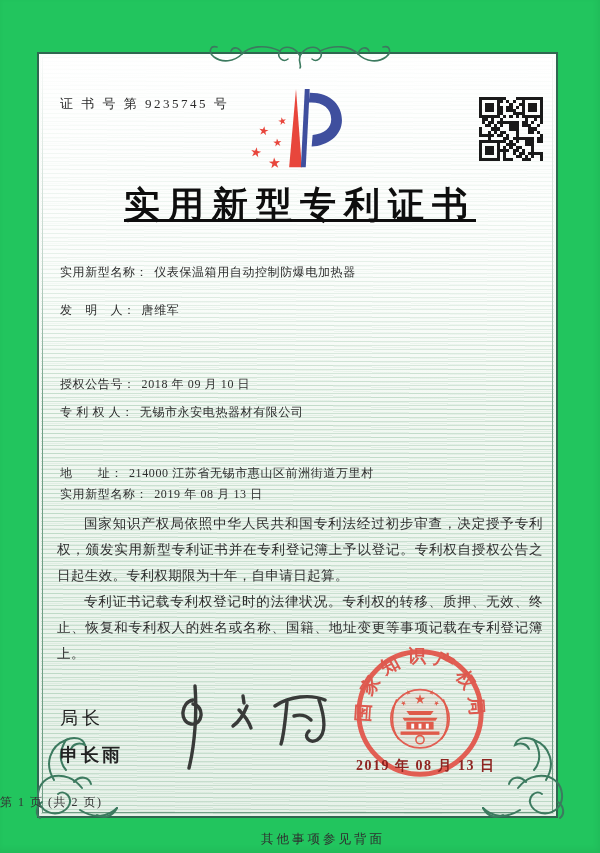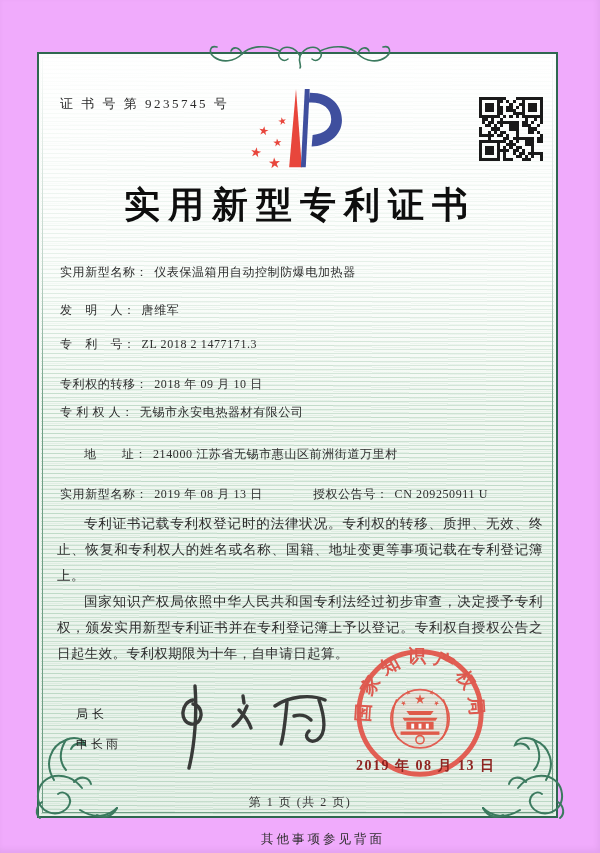--- a/index.html
+++ b/index.html
@@ -1,21 +1,21 @@
 <!DOCTYPE html>
 <html><head>
 <meta charset="utf-8">
 <style>
   * { margin:0; padding:0; box-sizing:border-box; }
   html,body { background:#ffffff; }
   body { font-family:"Liberation Serif","DejaVu Serif",serif; }
 
   .page {
     position:relative; width:600px; height:853px;
-    background:#f0abfc; overflow:hidden;
+    background:#22c55e; overflow:hidden;
     box-shadow:inset -2px -3px 6px rgba(0,0,0,.06);
   }
 
   
   .frame {
     position:absolute; left:37px; top:52px; width:521px; height:766px;
     border:2.5px solid #2f6750;
     background:
       linear-gradient(180deg,#fbfdfb 0%,#f5faf5 35%,#edf5ee 65%,#e7f1e9 100%);
   }
@@ -43,59 +43,59 @@
   .cert-no {
     position:absolute; left:60px; top:95px;
     font-size:13px; letter-spacing:2.5px; color:#2a2a2a;
   }
   .logo { position:absolute; left:245px; top:86px; width:102px; height:88px; }
   .qr   { position:absolute; left:479px; top:97px; width:64px; height:64px; }
 
   .title {
     position:absolute; left:0; right:0; top:181px;
     text-align:center; font-size:36px; font-weight:bold;
-    letter-spacing:8px; color:#0e0e0e;
+    letter-spacing:8px; color:#0e0e0e;text-decoration:underline;
   }
 
   
   .row {
     position:absolute; left:60px; right:48px;
     font-size:12px; color:#2e2e2e; letter-spacing:.6px; white-space:nowrap;
   }
   .row .lab { color:#2e2e2e; }
   .row .val { margin-left:6px; }
   .r0{top:264px;} .r1{top:302px;} .r2{top:336px;} .r3{top:376px;}
-  .r4{top:404px;} .r5{top:446px;margin-left:24px;} .r6{top:486px;}
+  .r4{top:404px;} .r5{top:465px;} .r6{top:486px;}
   .pair2 { position:absolute; left:253px; top:0; }
 
   
   .legal {
     position:absolute; left:57px; right:57px; top:511px;
     font-size:13.5px; line-height:26px; color:#2e2e2e;
     text-align:justify;
   }
   .legal p { text-indent:2em; letter-spacing:.4px; }
 
   
-  .director { position:absolute; left:76px; top:706px; font-size:12px; color:#222; }
+  .director { position:absolute; left:60px; top:706px; font-size:18px; color:#222; }
   .director .role { letter-spacing:4px; display:block; }
-  .director .name { letter-spacing:3px; display:block; margin-top:13px; }
+  .director .name { letter-spacing:3px; display:block; margin-top:13px;font-weight:bold; }
 
   .sig { position:absolute; left:155px; top:672px; width:190px; height:108px; }
 
   .seal { position:absolute; left:352px; top:645px; width:136px; height:136px; opacity:.93; }
   .seal-date {
     position:absolute; left:356px; top:757px; width:132px;
     font-size:14px; font-weight:bold; color:#8e2420;
     letter-spacing:1.5px; text-align:center; white-space:nowrap;
   }
 
   .page-info {
     position:absolute; left:0; right:0; top:794px;
-    text-align:center; font-size:12px; letter-spacing:1.5px; color:#333;
+    text-align:left; font-size:12px; letter-spacing:1.5px; color:#333;
   }
   .back-note {
     position:absolute; left:0; right:0; top:831px;
     text-align:center; font-size:12.5px; letter-spacing:3px; color:#2e2e2e;padding-left:46px;
   }
 </style>
 </head>
 <body>
 
 <div class="page">
@@ -406,42 +406,36 @@
     </svg>
 
   <div class="title">实用新型专利证书</div>
 
   <div class="row r0">
     <span class="lab">实用新型名称：</span><span class="val">仪表保温箱用自动控制防爆电加热器</span>
   </div>
   <div class="row r1">
     <span class="lab">发　明　人：</span><span class="val">唐维军</span>
   </div>
-  <div class="row r2">
-    <span class="lab">专　利　号：</span><span class="val">ZL 2018 2 1477171.3</span>
-  </div>
   <div class="row r3">
-    <span class="lab">专利权的转移：</span><span class="val">2018 年 09 月 10 日</span>
+    <span class="lab">授权公告号：</span><span class="val">2018 年 09 月 10 日</span>
   </div>
   <div class="row r4">
     <span class="lab">专 利 权 人：</span><span class="val">无锡市永安电热器材有限公司</span>
   </div>
   <div class="row r5">
     <span class="lab">地　　址：</span><span class="val">214000 江苏省无锡市惠山区前洲街道万里村</span>
   </div>
   <div class="row r6">
     <span class="lab">实用新型名称：</span><span class="val">2019 年 08 月 13 日</span>
-    <span class="pair2">
-      <span class="lab">授权公告号：</span><span class="val">CN 209250911 U</span>
-    </span>
   </div>
 
   <div class="legal">
+    <p>国家知识产权局依照中华人民共和国专利法经过初步审查，决定授予专利权，颁发实用新型专利证书并在专利登记簿上予以登记。专利权自授权公告之日起生效。专利权期限为十年，自申请日起算。</p>
     <p>专利证书记载专利权登记时的法律状况。专利权的转移、质押、无效、终止、恢复和专利权人的姓名或名称、国籍、地址变更等事项记载在专利登记簿上。</p>
-    <p>国家知识产权局依照中华人民共和国专利法经过初步审查，决定授予专利权，颁发实用新型专利证书并在专利登记簿上予以登记。专利权自授权公告之日起生效。专利权期限为十年，自申请日起算。</p>
   </div>
 
   <div class="director">
     <span class="role">局长</span>
     <span class="name">申长雨</span>
   </div>
 
   <svg class="sig" viewBox="0 0 190 108">
     <g stroke="#222" stroke-width="3.4" fill="none" stroke-linecap="round" stroke-linejoin="round" opacity=".88">
       <path d="M38,28 C26,30 24,50 36,52 C48,54 50,34 38,32"></path>

